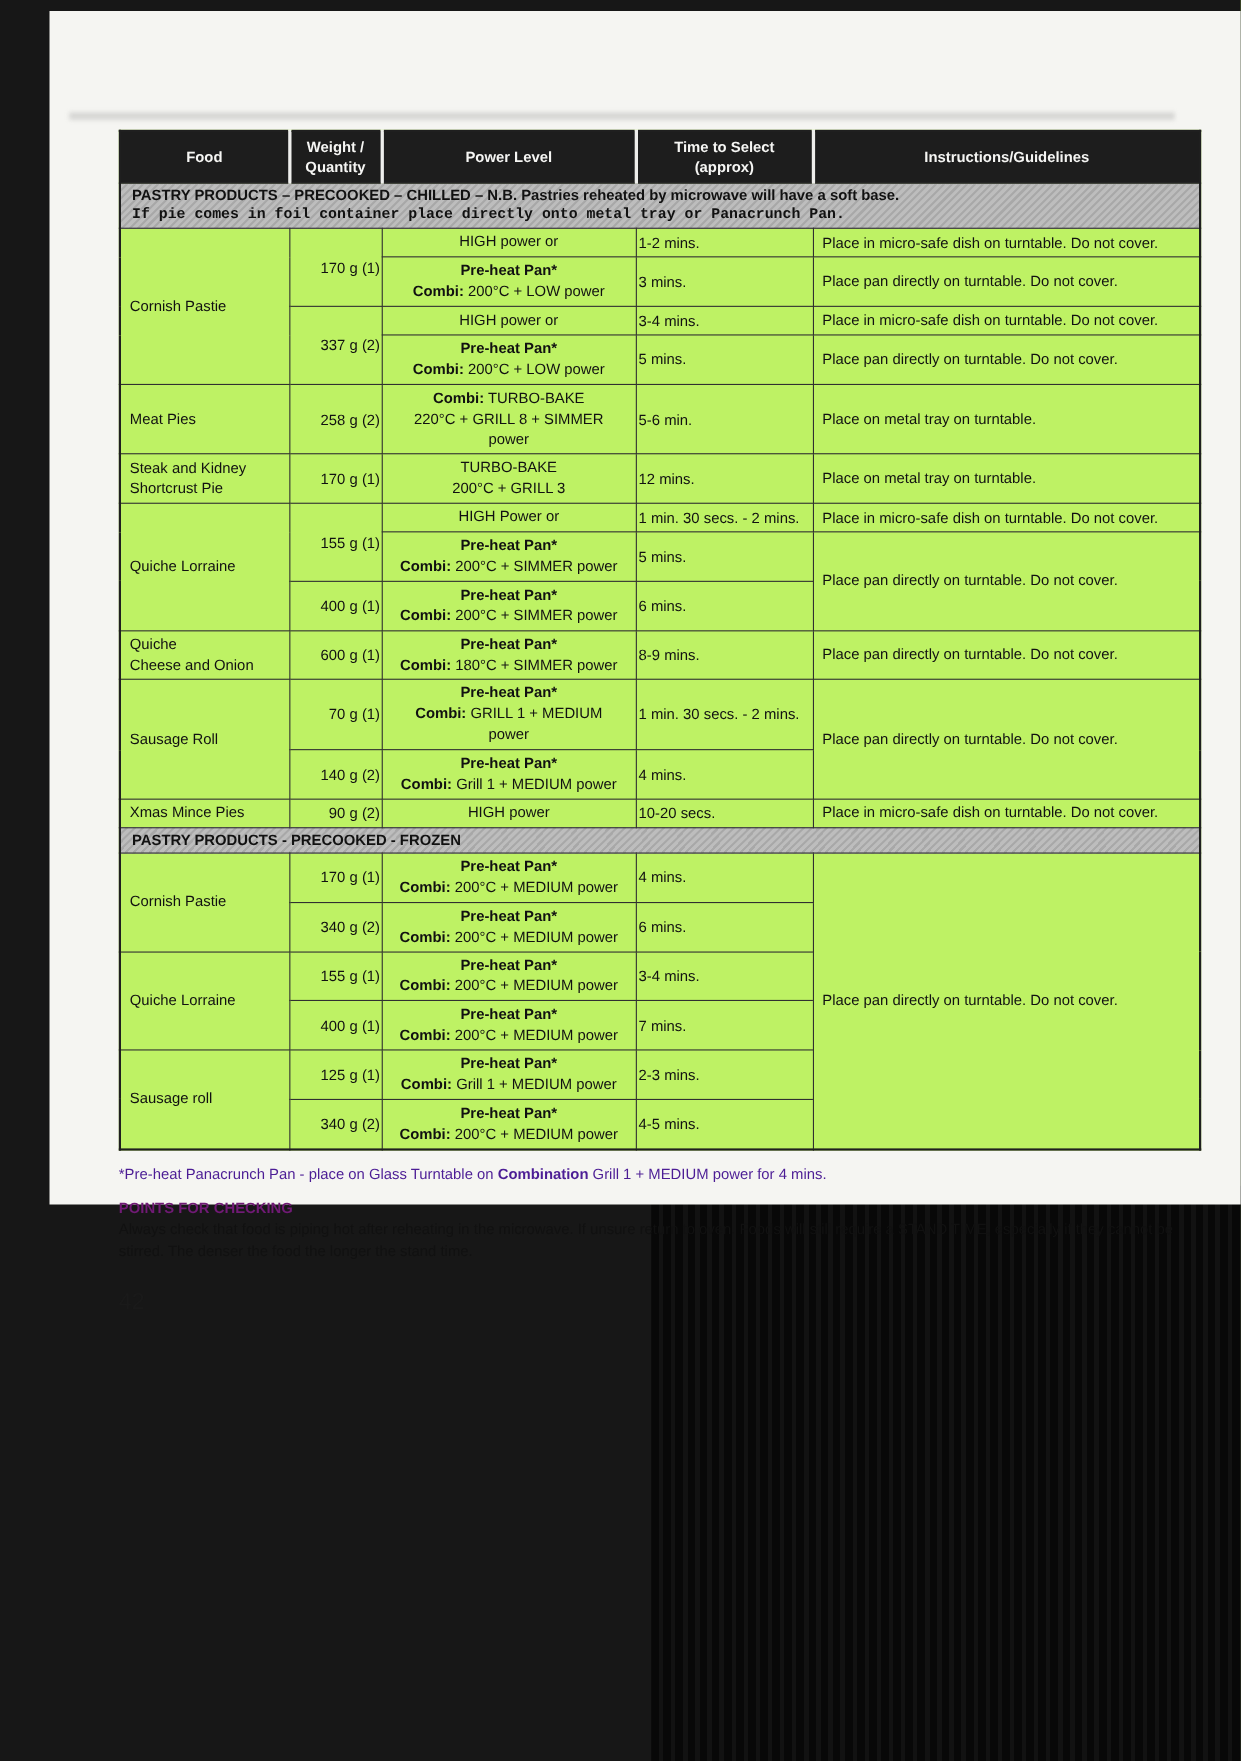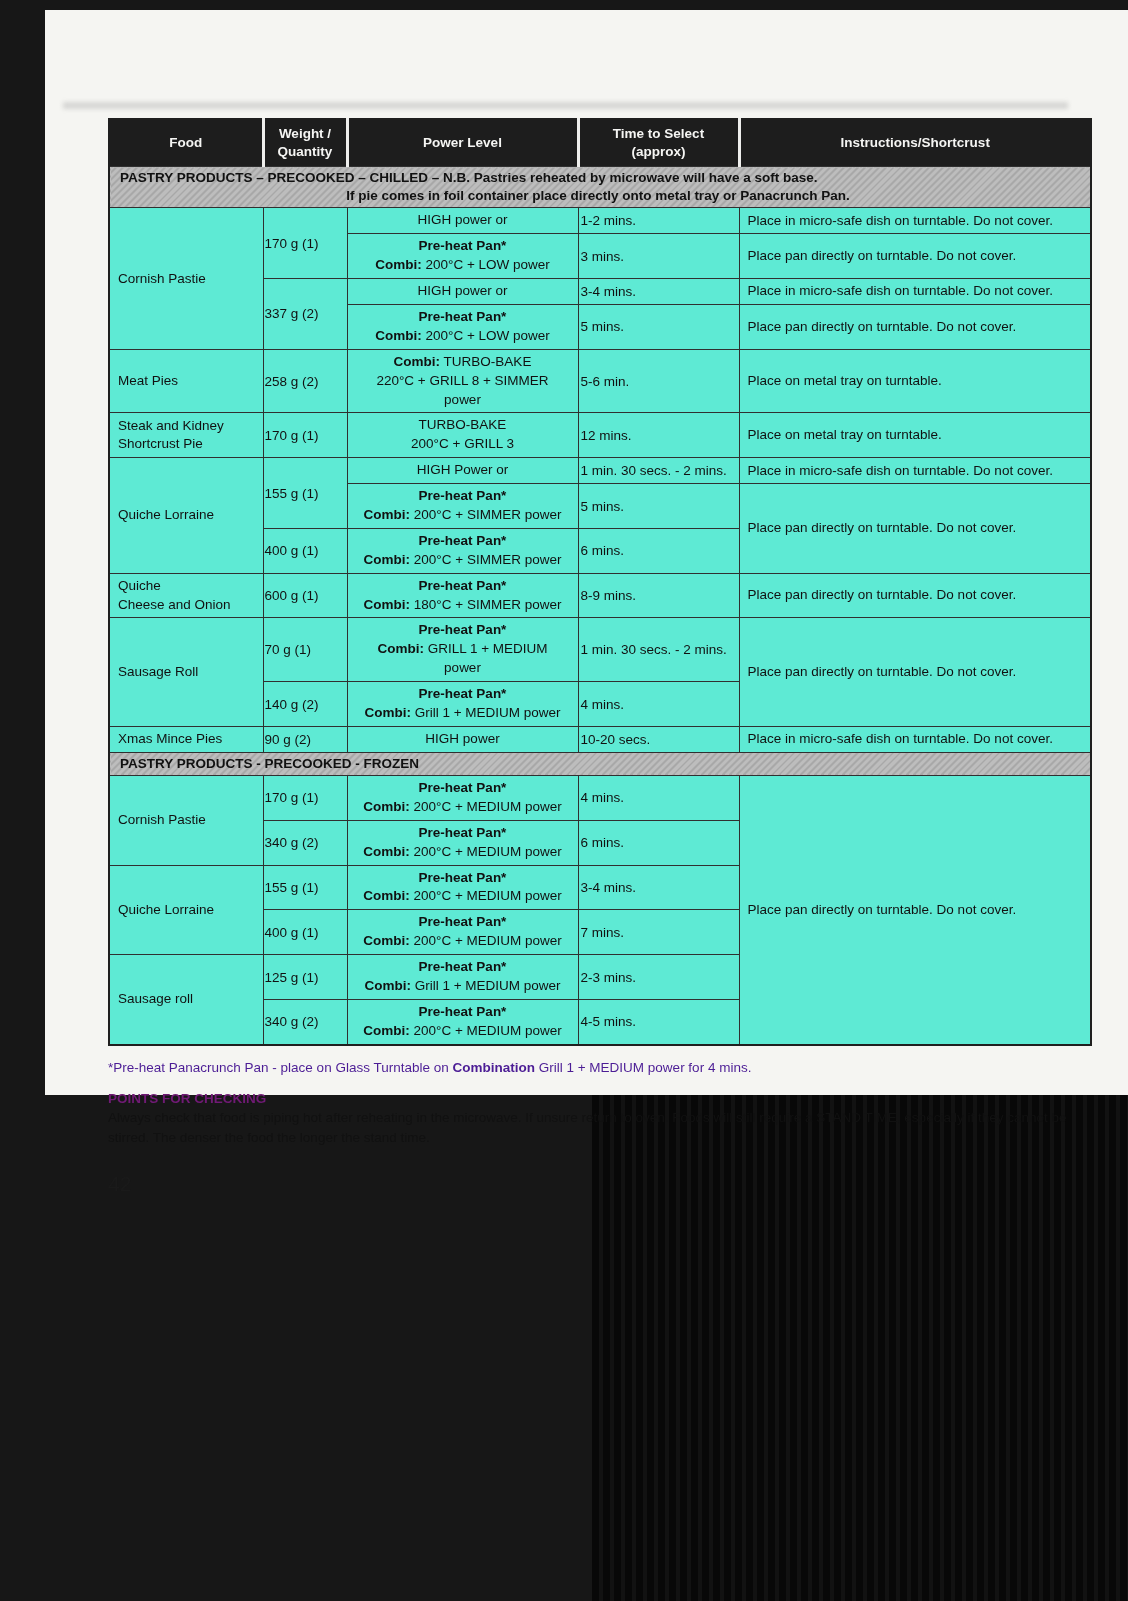--- a/index.html
+++ b/index.html
@@ -24,35 +24,35 @@
   .titlebar {
     position:absolute; left:65px; top:38px; width:980px; height:52px;
     background:#1b1b1b; color:#f4f4f2;
     font-size:29px; font-weight:bold; letter-spacing:0.5px;
     text-align:center; line-height:52px;
   }
   .content { position:absolute; left:63px; top:108px; width:990px; }
 
   table.rt {
     border-collapse:collapse; table-layout:fixed; width:983px;
-    background:#5eead4; border:2px solid #1f1f1f;
+    background:#bef264; border:2px solid #1f1f1f;
   }
   .rt th, .rt td { border:1px solid #303030; font-size:13.5px; color:#111; vertical-align:middle; }
   .rt th {
     background:#1d1d1d; color:#f5f5f3; font-weight:bold;
     height:44px; text-align:center; white-space:pre-line; line-height:1.3;
   }
   .rt th + th { border-left:3px solid #eeeeec; }
   td.sec {
     background:repeating-linear-gradient(135deg,#bdbdbd 0 3px,#a8a8a8 3px 5px);
     font-weight:bold; padding:2px 10px; line-height:1.35;
   }
-  td.sec .line2 { text-align:center; padding-right:4px; }
+  td.sec .line2 { text-align:left; padding-right:4px;font-family:Liberation Mono, monospace; }
   td.food { text-align:left; padding:2px 8px; white-space:pre-line; line-height:1.35; }
-  td.wt   { text-align:left; }
+  td.wt   { text-align:right; }
   td.pw   { text-align:center; padding:3px 2px; line-height:1.4; }
   td.tm   { text-align:left; padding:0 2px; }
   td.ins  { text-align:left; padding:2px 8px; line-height:1.35; }
   .b { font-weight:bold; }
 
   tr.h22{height:22px} tr.h23{height:23px} tr.h24{height:24px} tr.h35{height:35px}
   tr.h36{height:36px} tr.h38{height:38px} tr.h39{height:39px} tr.h41{height:41px}
   tr.h43{height:43px} tr.h44{height:44px} tr.h55{height:55px} tr.h58{height:58px}
 
   .footnote { margin-top:14px; font-size:13.5px; color:#4c1d95; }
@@ -79,21 +79,21 @@
       </colgroup>
 
       <tbody>
           <tr>
         <th>Food</th>
         <th>Weight /
 Quantity</th>
         <th>Power Level</th>
         <th>Time to Select
 (approx)</th>
-        <th>Instructions/Shortcrust</th>
+        <th>Instructions/Guidelines</th>
       </tr>
 
       <tr class="h39">
         <td class="sec" colspan="5">
           <div class="line1">PASTRY PRODUCTS – PRECOOKED – CHILLED – N.B. Pastries reheated by microwave will have a soft base.</div>
           <div class="line2">If pie comes in foil container place directly onto metal tray or Panacrunch Pan.</div>
         </td>
       </tr>
 
       <tr class="h23">

